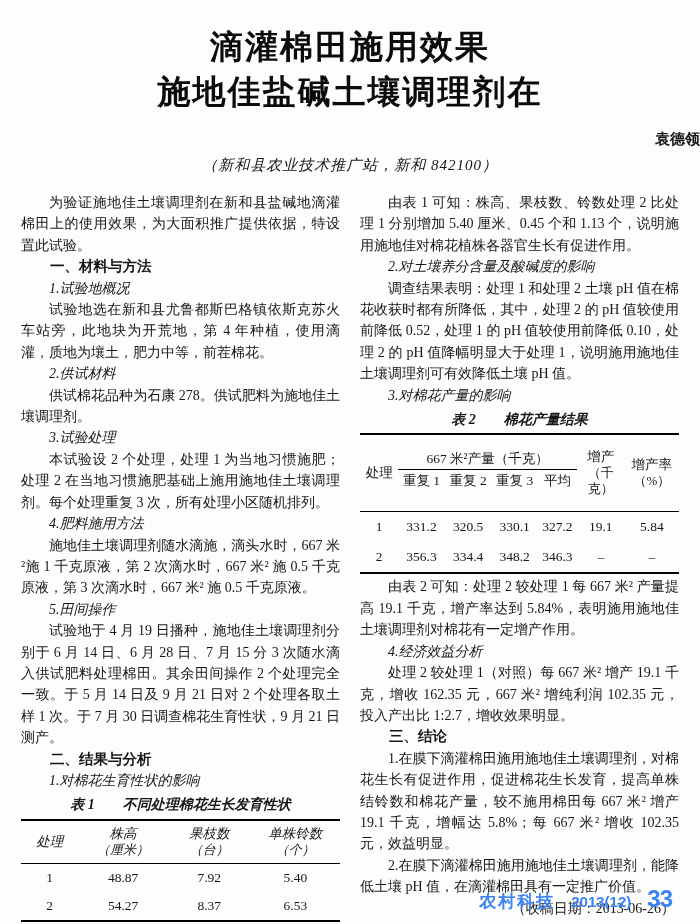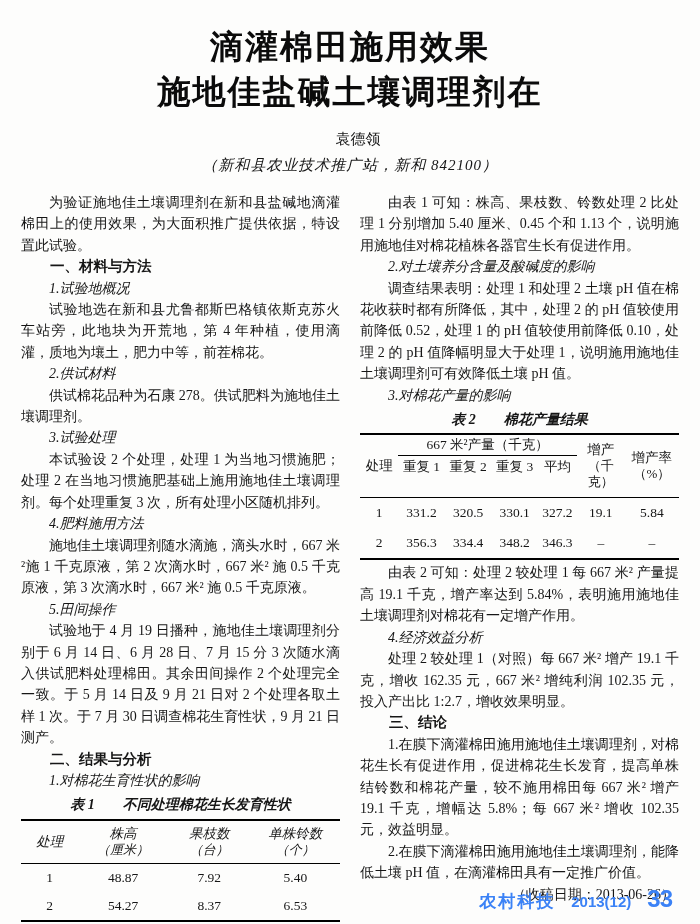--- a/index.html
+++ b/index.html
@@ -17,23 +17,23 @@
     text-align:center;
     font-family:"Liberation Sans","DejaVu Sans",sans-serif;
     font-weight:bold;
     font-size:33px;
     line-height:45px;
     letter-spacing:2px;
     color:#0b0b0b;
   }
   .author{
     margin-top:16px;
-    text-align:center;
-    font-family:"Liberation Sans","DejaVu Sans",sans-serif;
-    font-weight:normal;
+    text-align:right;
+    font-family:"Liberation Sans","DejaVu Sans",sans-serif;
+    font-weight:bold;
     font-size:15px;
     margin-left:16px;
   }
   .affiliation{
     margin-top:7px;
     text-align:center;
     font-size:15px;
     font-style:italic;
     letter-spacing:1px;
   }
@@ -84,21 +84,21 @@
   table.tbl th,table.tbl td{
     font-weight:normal;
     text-align:center;
     padding:3px 2px;
     font-style:normal;
   }
   table.tbl thead{border-bottom:1px solid #000;}
   .t1 thead th{padding:5px 2px;font-style:italic;}
   .t1 tbody td{padding:6px 2px;}
   .t2 th{font-style:italic;}
-  .t2 .span-rule{border-bottom:1px solid #000;padding:2px 2px 2px;}
+  .t2 .span-rule{border-bottom:1px solid #000;padding:16px 2px 2px;}
   .t2 .sub-h th{padding:3px 2px 22px;}
   .t2 tbody td{padding:7px 2px;}
   .unit-line{font-size:13px;}
   
   .received{
     margin:0;
     text-align:right;
     padding-right:4px;
   }
   .footer{

